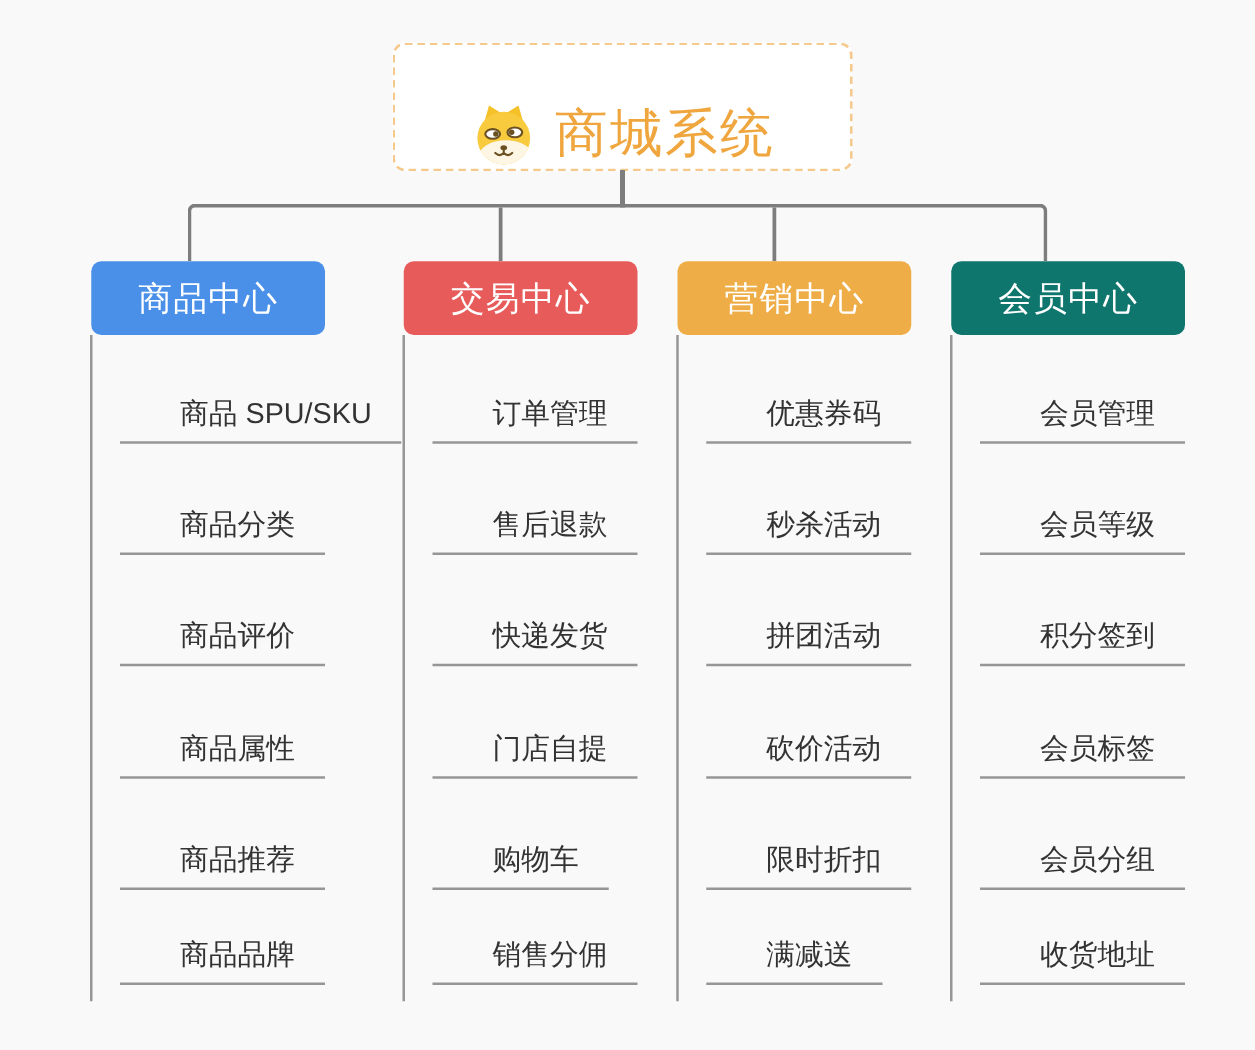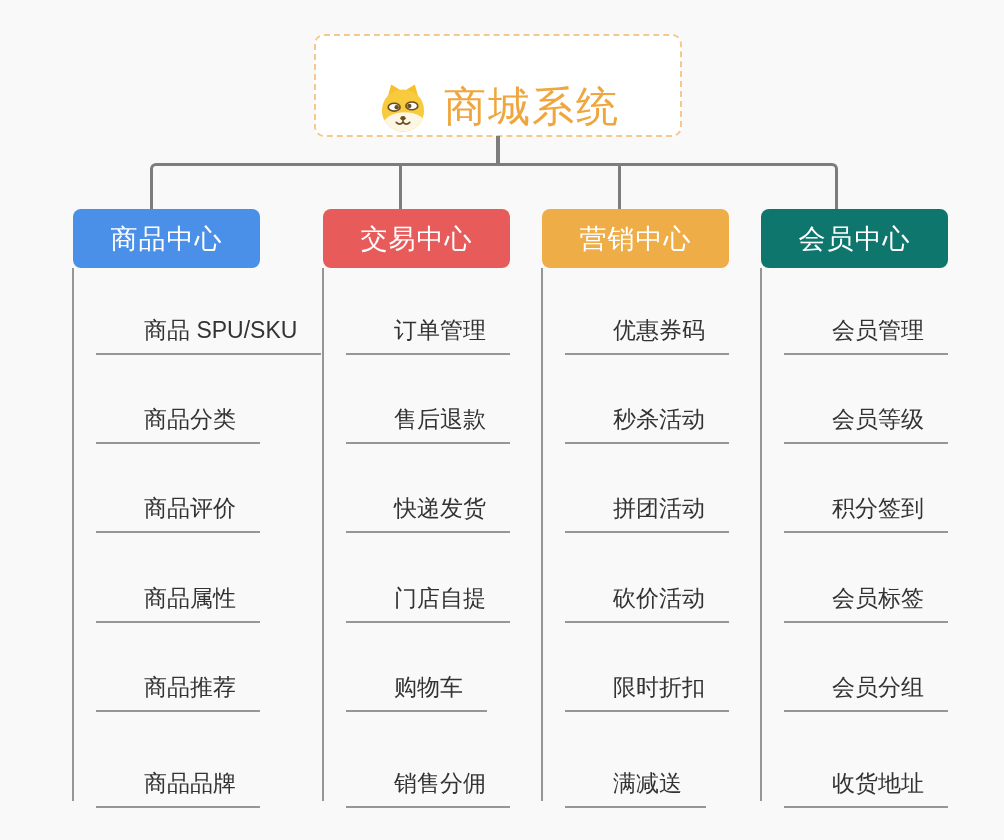--- a/index.html
+++ b/index.html
@@ -43,21 +43,21 @@
     position:absolute;left:15px;top:59px;width:2px;height:533px;
     background:#969696;
   }
   .leaf{
     position:absolute;left:15px;height:41px;box-sizing:border-box;
     border-bottom:2px solid #969696;
     display:flex;align-items:flex-end;
     padding:0 24px 7px 48px;
     font-size:23px;color:#333333;white-space:nowrap;margin-left:24px;
   }
-  .l0{top:105px}.l1{top:194px}.l2{top:283px}.l3{top:373px}.l4{top:462px}.l5{top:558px}
+  .l0{top:105px}.l1{top:194px}.l2{top:283px}.l3{top:373px}.l4{top:462px}.l5{top:538px}
 </style>
 </head>
 <body>
 
 <div class="root-node">
   <svg class="dog-icon" viewBox="0 0 64 64">
     <defs>
         <clipPath id="head">
           <circle cx="32" cy="35" r="25"></circle>
         </clipPath>

